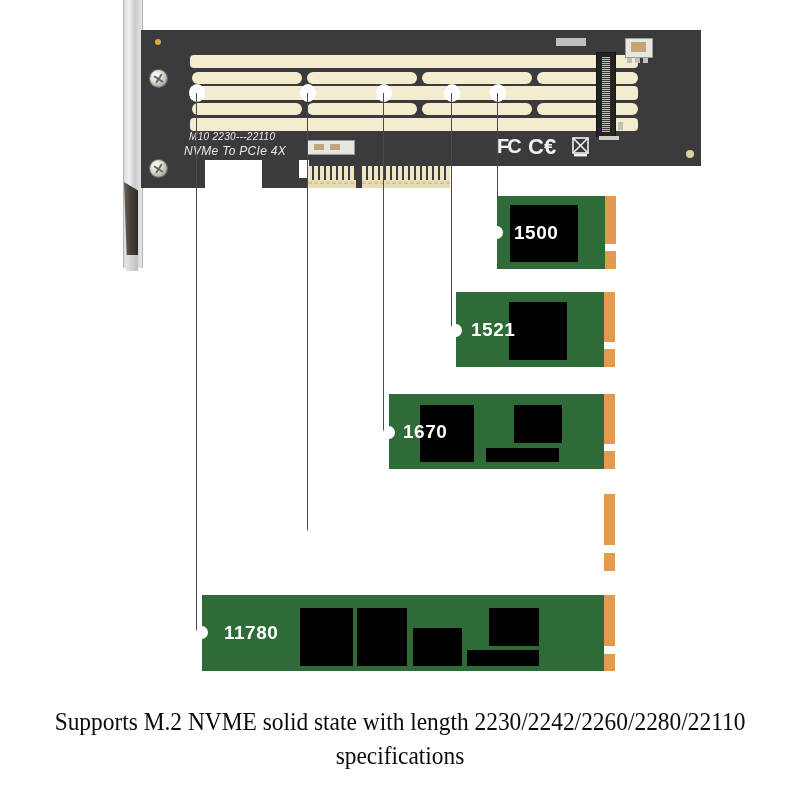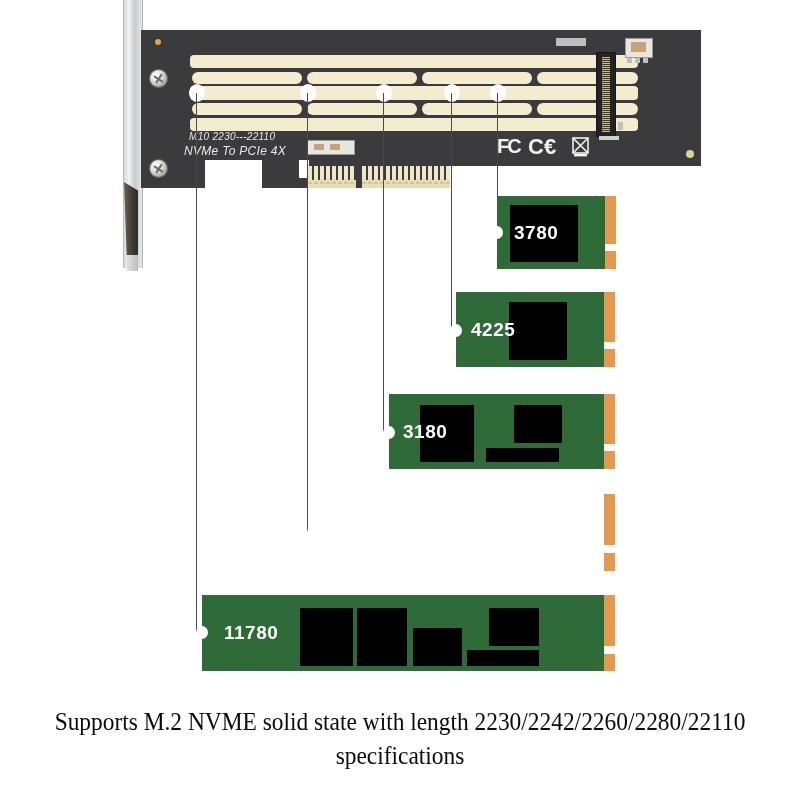--- a/index.html
+++ b/index.html
@@ -303,39 +303,39 @@
   <div class="leader" style="left:451px; top:93px; width:1px; height:238px;"></div>
 
   <div class="leader" style="left:383px; top:93px; width:1px; height:340px;"></div>
 
   <div class="leader" style="left:307px; top:93px; width:1px; height:439px;"></div>
 
   <div class="leader" style="left:196px; top:93px; width:1px; height:539px;"></div>
 
   <div class="ssd" style="left:497px; top:196px; width:108px; height:73px;">
     <div class="chip" style="left:13px; top:9px; width:68px; height:57px;"></div>
-    <div class="ssd-label" style="left:17px; top:26px;">3780</div>
+    <div class="ssd-label" style="left:17px; top:26px;">1500</div>
   </div>
   <div class="ssd-notch" style="left:491px; top:226px; width:12px; height:13px;"></div>
   <div class="gold-edge" style="left:605px; top:196px; width:11px; height:48px;"></div>
   <div class="gold-edge" style="left:605px; top:251px; width:11px; height:18px;"></div>
 
   <div class="ssd" style="left:456px; top:292px; width:148px; height:75px;">
     <div class="chip" style="left:53px; top:10px; width:58px; height:58px;"></div>
-    <div class="ssd-label" style="left:15px; top:27px;">4225</div>
+    <div class="ssd-label" style="left:15px; top:27px;">1521</div>
   </div>
   <div class="ssd-notch" style="left:450px; top:324px; width:12px; height:13px;"></div>
   <div class="gold-edge" style="left:604px; top:292px; width:11px; height:50px;"></div>
   <div class="gold-edge" style="left:604px; top:349px; width:11px; height:18px;"></div>
 
   <div class="ssd" style="left:389px; top:394px; width:215px; height:75px;">
     <div class="chip" style="left:31px; top:11px; width:54px; height:57px;"></div>
     <div class="chip" style="left:125px; top:11px; width:48px; height:38px;"></div>
     <div class="chip" style="left:97px; top:54px; width:73px; height:14px;"></div>
-    <div class="ssd-label" style="left:14px; top:27px;">3180</div>
+    <div class="ssd-label" style="left:14px; top:27px;">1670</div>
   </div>
   <div class="ssd-notch" style="left:383px; top:426px; width:12px; height:13px;"></div>
   <div class="gold-edge" style="left:604px; top:394px; width:11px; height:50px;"></div>
   <div class="gold-edge" style="left:604px; top:451px; width:11px; height:18px;"></div>
 
   <div class="ssd-notch" style="left:307px; top:526px; width:12px; height:13px;"></div>
   <div class="gold-edge" style="left:604px; top:494px; width:11px; height:51px;"></div>
   <div class="gold-edge" style="left:604px; top:553px; width:11px; height:18px;"></div>
 
   <div class="ssd" style="left:202px; top:595px; width:402px; height:76px;">

